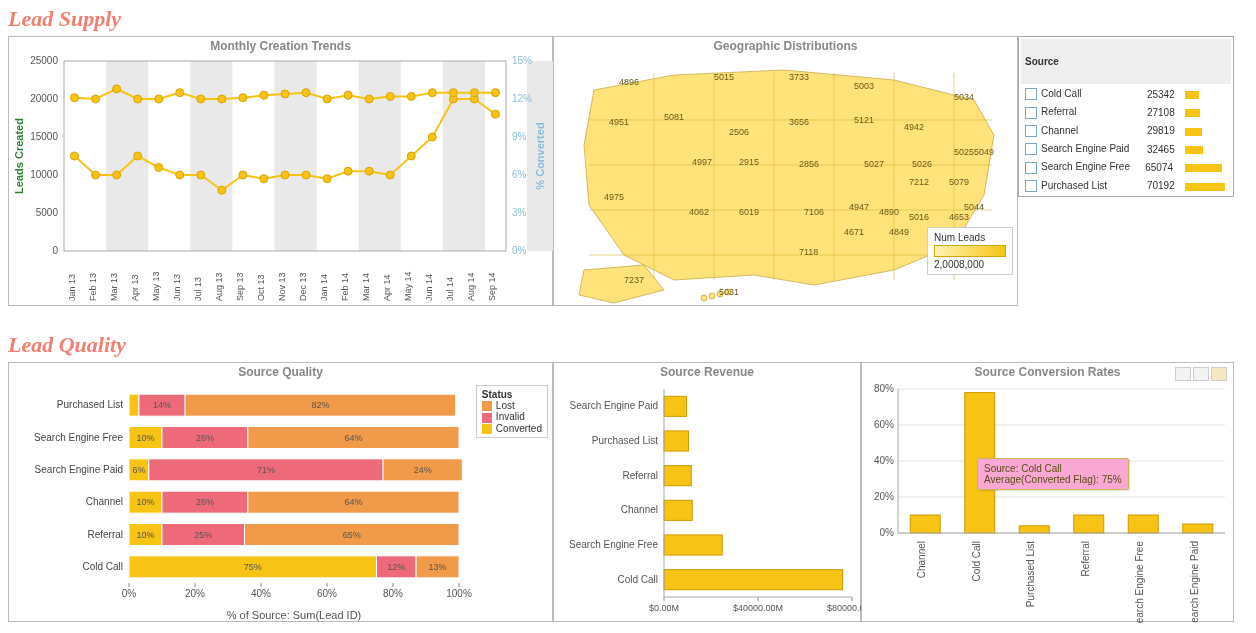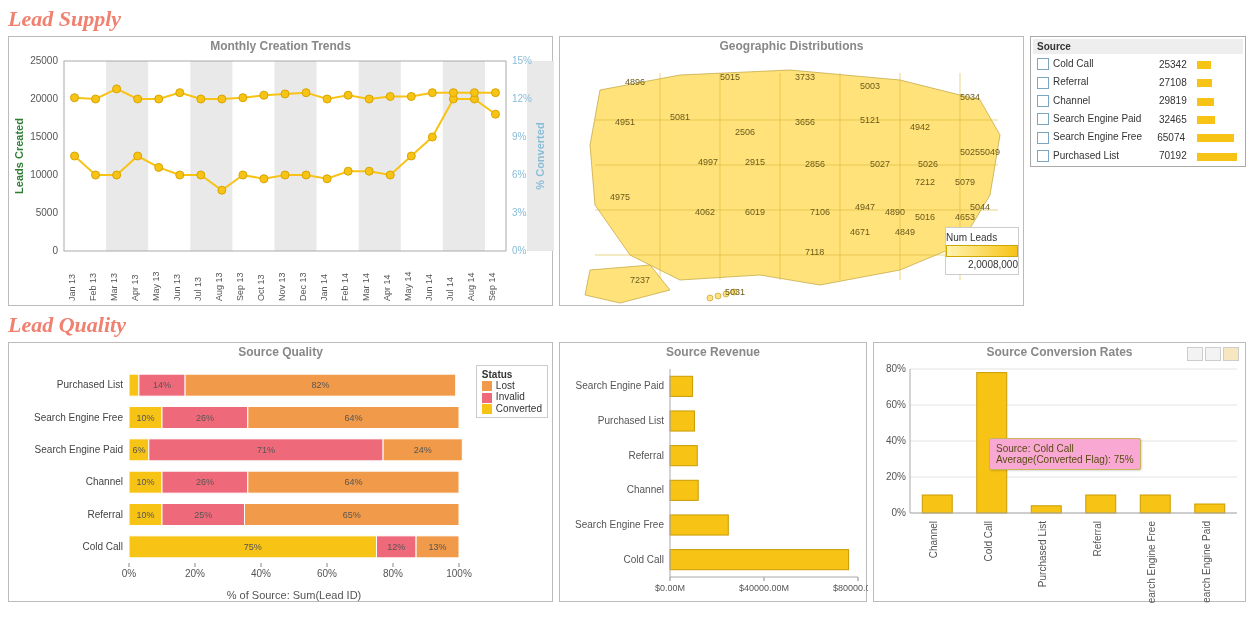--- a/index.html
+++ b/index.html
@@ -1,31 +1,31 @@
 <!DOCTYPE html>
 <html><head>
 <meta charset="utf-8">
 <style>
 html,body{margin:0;padding:0;font-family:Arial,sans-serif;font-size:11px;color:#333;background:#fff}
 .page{width:1084px;padding:4px 8px;box-sizing:border-box}
 .section-title{font-family:Georgia,serif;font-style:italic;font-weight:bold;font-size:22px;color:#f08070;margin:2px 0 4px}
-.row{display:flex;gap:6px}
+.row{display:flex;}
 .panel{border:1px solid #bbb;box-sizing:border-box;background:#fff;position:relative}
 .panel-title{text-align:center;font-weight:bold;color:#888;font-size:12px;padding:2px 0}
 svg text{font-family:Arial,sans-serif}
 .ylab{font-size:11px;fill:#2e7d32;font-weight:bold}
 .ylab2{font-size:11px;fill:#88bdd8;font-weight:bold}
 .band{fill:#e9e9e9}
 .dot{fill:#f7c315;stroke:#d9a400;stroke-width:1}
 .ln{fill:none;stroke:#f7c315;stroke-width:2}
 .map-state{fill:#ffe27a;stroke:#bfa23a;stroke-width:.7}
 .map-label{font-size:9px;fill:#6a5a1a}
 .legend-box{position:absolute;background:#fff;border:1px solid #ccc;font-size:10px}
 .source-table{border:1px solid #aaa;font-size:10px}
-.source-table th{background:#eee;text-align:left;padding:2px 4px;font-weight:bold}
+.source-table th{background:#eee;text-align:left;padding:17px 4px;font-weight:bold}
 .source-table td{padding:2px 4px;white-space:nowrap}
 .cb{display:inline-block;width:10px;height:10px;border:1px solid #7aa6c2;background:#fff;margin-right:4px;vertical-align:middle}
 .minibar{height:8px;background:#f7c315;display:inline-block;vertical-align:middle}
 .slider{position:relative;height:34px}
 .slider-track{position:absolute;left:0;right:0;top:10px;height:6px;border:1px solid #bbb;border-radius:3px;background:linear-gradient(#eee,#ddd)}
 .slider-handle{position:absolute;top:6px;width:10px;height:14px;border:1px solid #888;border-radius:2px;background:linear-gradient(#f5f5f5,#ccc)}
 .funnel-lbl{font-size:10px;fill:#444;text-anchor:end}
 .seg{stroke:#fff;stroke-width:1}
 .seg-text{font-size:9px;fill:#555}
 .bar{fill:#f7c315;stroke:#c99b00;stroke-width:1}
@@ -180,24 +180,24 @@
           <text x="355" y="165" class="map-label">5016</text>
           <text x="395" y="165" class="map-label">4653</text>
           <text x="410" y="155" class="map-label">5044</text>
           <text x="290" y="180" class="map-label">4671</text>
           <text x="335" y="180" class="map-label">4849</text>
           <text x="245" y="200" class="map-label">7118</text>
           <text x="70" y="228" class="map-label">7237</text>
           <text x="165" y="240" class="map-label">5031</text>
           <text x="405" y="200" class="map-label">5039</text>
         </svg>
-      <div class="legend-box" style="right:4px;bottom:30px;padding:4px 0">
+      <div class="legend-box" style="right:4px;bottom:30px;padding:4px 6px">
         <div>Num Leads</div>
         <div style="width:70px;height:10px;background:linear-gradient(90deg,#fff3b0,#f7c315);border:1px solid #cda800;margin:2px 0"></div>
-        <div style="display:flex;justify-content:flex-end">
+        <div style="display:flex;justify-content:flex-start">
             <span>2,000</span>
             <span>8,000</span>
           </div>
       </div>
     </div>
 
     <div style="width:216px;display:flex;flex-direction:column;gap:8px">
       <table class="source-table" style="width:216px">
         <thead>
             <tr>
@@ -233,21 +233,21 @@
             <tr>
               <td><span class="cb"></span><span>Purchased List</span></td>
               <td style="text-align:right">70192</td>
               <td><span class="minibar" style="width:40px"></span></td>
             </tr>
           </tbody>
       </table>
     </div>
   </div>
 
-  <div class="section-title" style="margin-top:6px">Lead Quality</div>
+  <div class="section-title" style="margin-top:26px">Lead Quality</div>
   <div class="row">
     <div class="panel" style="width:545px;height:260px">
       <div class="panel-title">Source Quality</div>
       <svg id="svg-funnel" width="545" height="242">
           <text x="114" y="27.166666666666668" class="funnel-lbl">Purchased List</text>
           <rect x="120" y="13.173333333333334" width="9.9" height="21.986666666666668" fill="#f7c315" class="seg"></rect>
           <rect x="129.9" y="13.173333333333334" width="46.2" height="21.986666666666668" fill="#ee6a7a" class="seg"></rect>
           <text x="153" y="27.166666666666668" text-anchor="middle" class="seg-text">14%</text>
           <rect x="176.10000000000002" y="13.173333333333334" width="270.6" height="21.986666666666668" fill="#f19a49" class="seg"></rect>
           <text x="311.40000000000003" y="27.166666666666668" text-anchor="middle" class="seg-text">82%</text>

